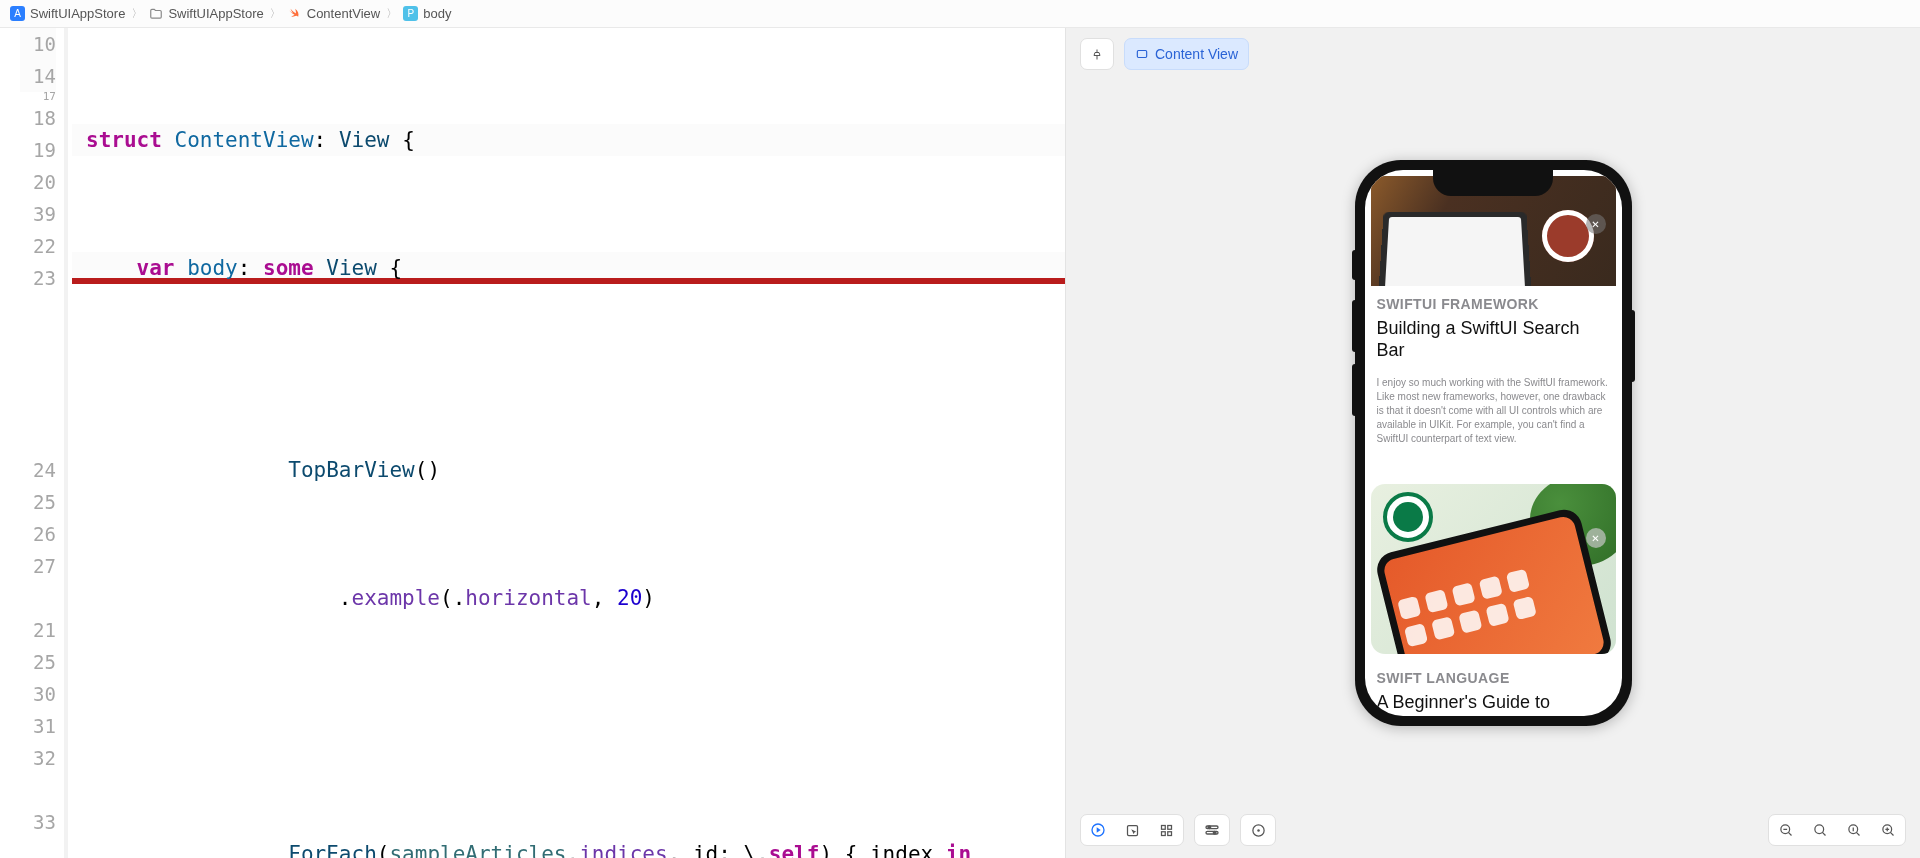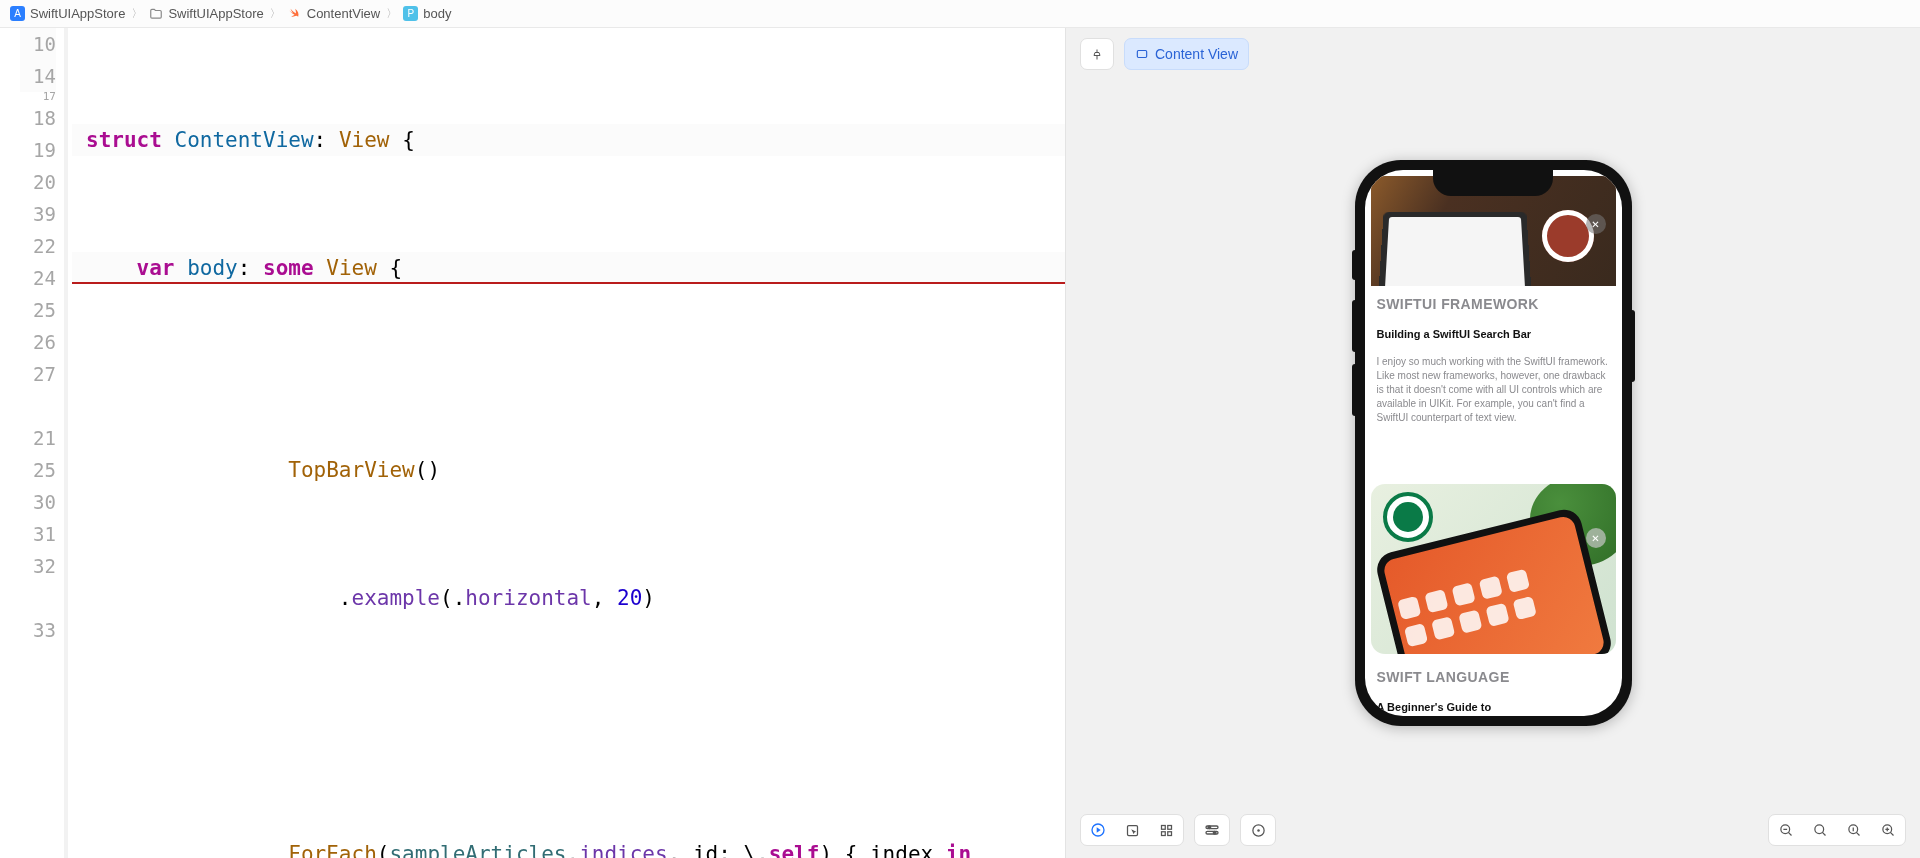--- a/index.html
+++ b/index.html
@@ -82,27 +82,27 @@
   }
   .gutter .ln.tiny { font-size: 11px; height: 10px; line-height: 10px; overflow: hidden; }
   .code {
     position: absolute;
     left: 72px; right: 0; top: 0; bottom: 0;
     white-space: pre;
   }
   .row { height: 32px; padding-left: 14px; }
   .gutter .ln-row { height: 32px; }
   .row.sticky { background: #fbfbfb; }
-  .row.sticky-border { border-bottom: 2px solid #b91c1c; }
+  .row.sticky-border { border-bottom: 6px solid #b91c1c; }
   .row.tiny { height: 10px; font-size: 8px; overflow: hidden; }
 
   
   .kw { color: #aa0d91; font-weight: 700; }
   .kw-in { color: #aa0d91; font-weight: 700; }
-  .type { color: #a16207; }
+  .type { color: #0c4a6e; }
   .func { color: #6c36a9; }
   .prop { color: #326d74; }
   .id { color: #0f68a0; }
   .num { color: #1c00cf; }
   .plain { color: #000; }
 
   
   .canvas {
     flex: 1;
     background: #f1f1f1;
@@ -257,24 +257,24 @@
   .card2 .close-pill { top: 44px; background: rgba(200,200,200,0.7); }
   .card-body { padding: 10px 6px 0 6px; }
   .cat {
     font-size: 14px;
     font-weight: 700;
     letter-spacing: 0.4px;
     color: #8a8a8e;
     text-transform: uppercase;
   }
   .headline {
-    font-size: 11px;
-    font-weight: 700;
+    font-size: 18px;
+    font-weight: 400;
     color: #111;
-    margin-top: 16px;
+    margin-top: 6px;
     line-height: 1.22;
   }
   .para {
     font-size: 10px;
     color: #8a8a8e;
     margin-top: 14px;
     line-height: 1.4;
   }
   
   .laptop {
@@ -403,20 +403,21 @@
   <div class="editor">
     <div class="gutter">
       <div class="ln ln-row" style="background:#fbfbfb">10</div>
       <div class="ln ln-row" style="background:#fbfbfb">14</div>
       <div class="ln tiny">17</div>
       <div class="ln ln-row">18</div>
       <div class="ln ln-row">19</div>
       <div class="ln ln-row">20</div>
       <div class="ln ln-row">39</div>
       <div class="ln ln-row">22</div>
+      <div class="ln" style="height:192px;line-height:32px">23</div>
       <div class="ln ln-row">24</div>
       <div class="ln ln-row">25</div>
       <div class="ln ln-row">26</div>
       <div class="ln" style="height:64px;line-height:32px">27</div>
       <div class="ln ln-row">21</div>
       <div class="ln ln-row">25</div>
       <div class="ln ln-row">30</div>
       <div class="ln ln-row">31</div>
       <div class="ln" style="height:64px;line-height:32px">32</div>
       <div class="ln ln-row">33</div>

